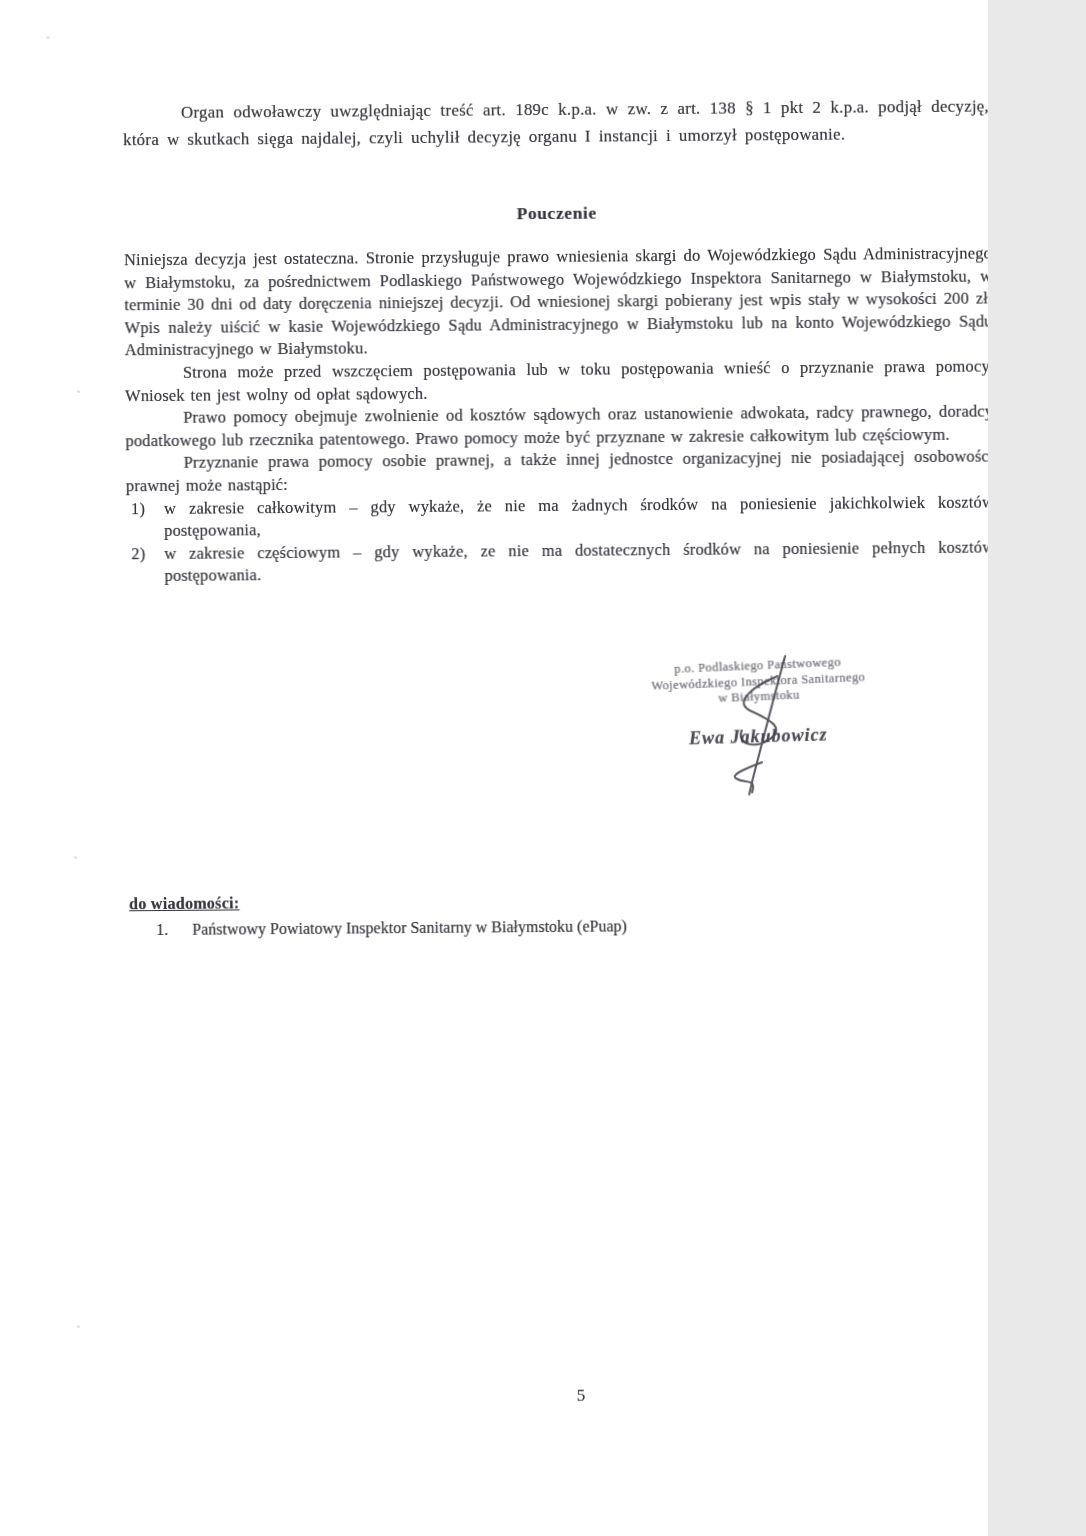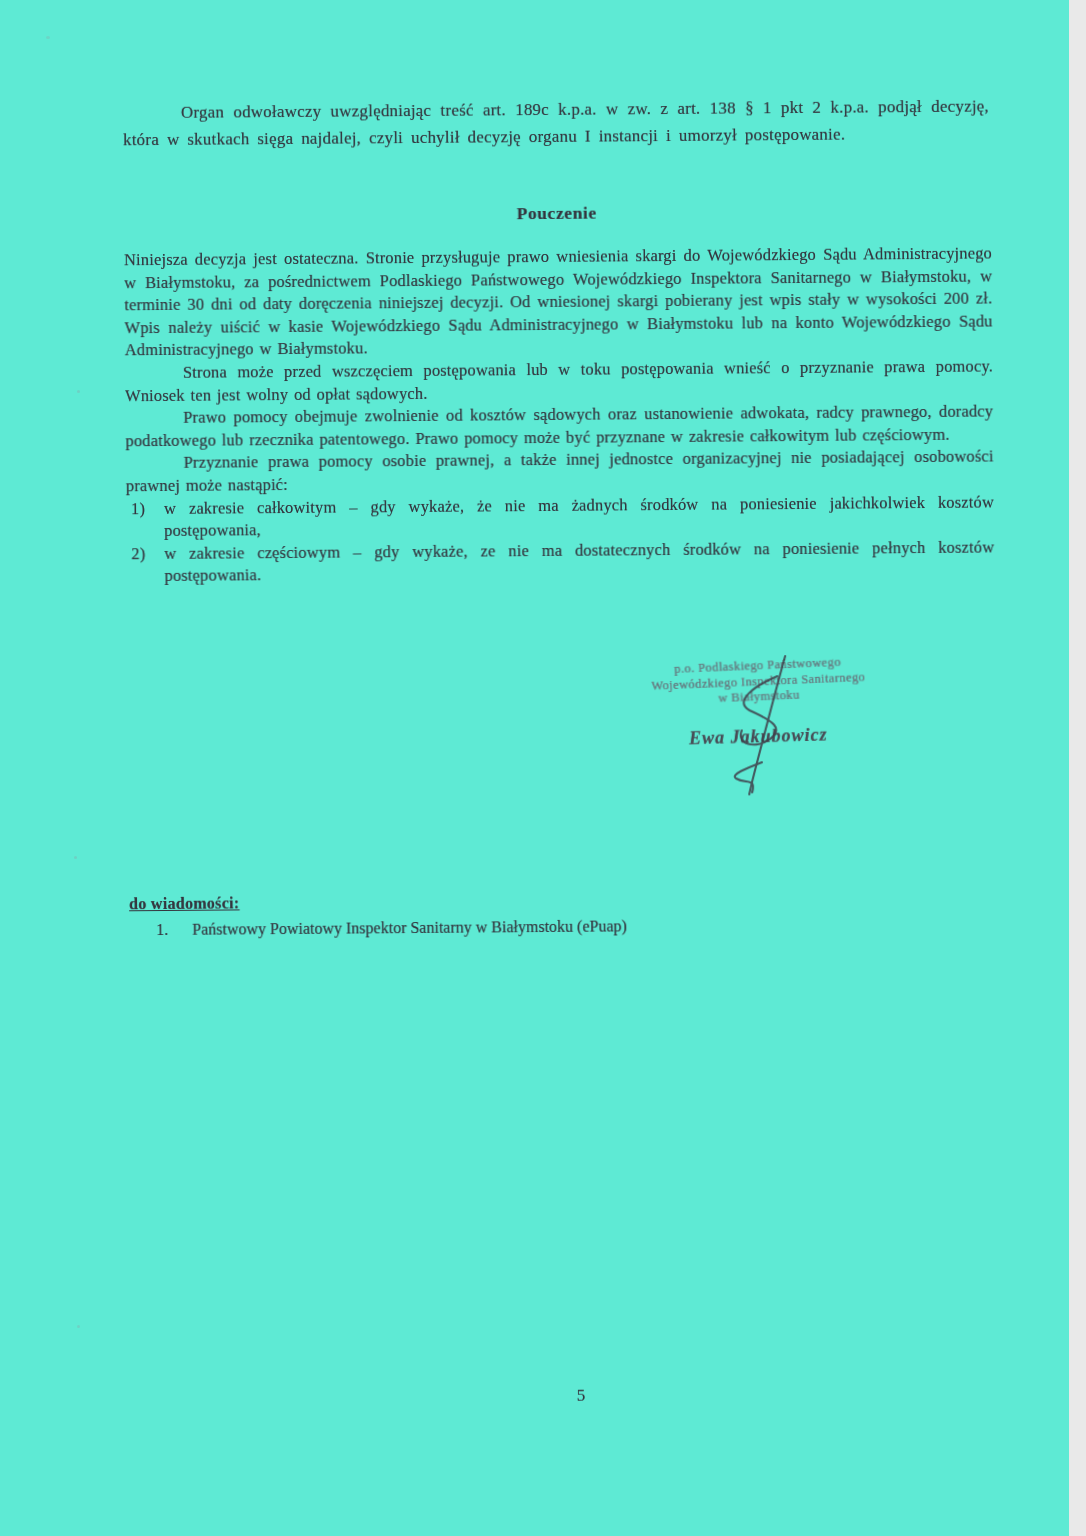--- a/index.html
+++ b/index.html
@@ -1,20 +1,20 @@
 <!DOCTYPE html>
 <html><head>
 <meta charset="utf-8">
 <style>
   * { margin:0; padding:0; box-sizing:border-box; }
   html,body { background:#e9e9e9; }
   body { width:1086px; height:1536px; margin:0 auto; position:relative;
          font-family:"Liberation Serif","DejaVu Serif",serif; }
-  .page { position:absolute; left:0; top:0; width:1069px; height:1536px;
-          background:#5eead4; overflow:hidden;text-decoration:underline; }
+  .page { position:absolute; left:0; top:0; width:988px; height:1536px;
+          background:#ffffff; overflow:hidden;text-decoration:underline; }
   .content { position:absolute; left:0; top:0; width:1086px; height:1536px;
              transform:rotate(-0.45deg); transform-origin:543px 0; color:#34343d; }
   .scan { filter:blur(0.25px); text-shadow:0 0 0.6px rgba(42,42,54,0.5); }
 
   .intro { position:absolute; left:122px; top:96px; width:866px;
            font-size:17px; line-height:27px; text-align:justify;
            text-indent:58px; word-spacing:3.5px; letter-spacing:0.2px; }
 
   .pouczenie-heading { position:absolute; left:122px; top:203px; width:866px;
            text-align:center; font-weight:bold; font-size:17.5px; letter-spacing:0.6px; }

